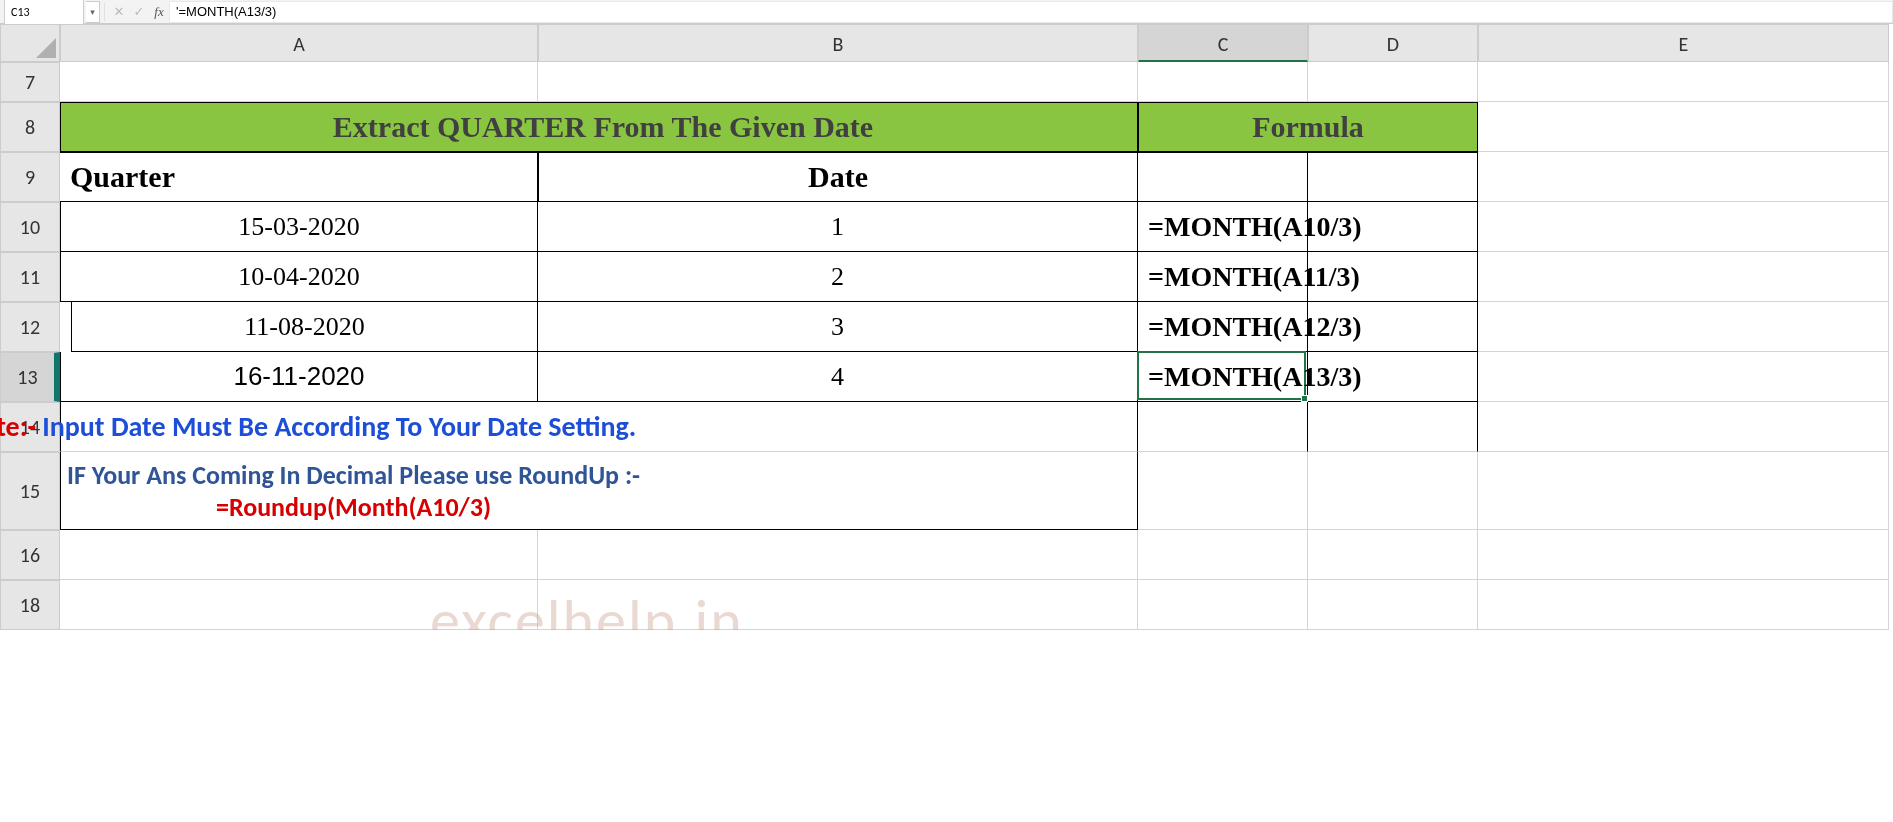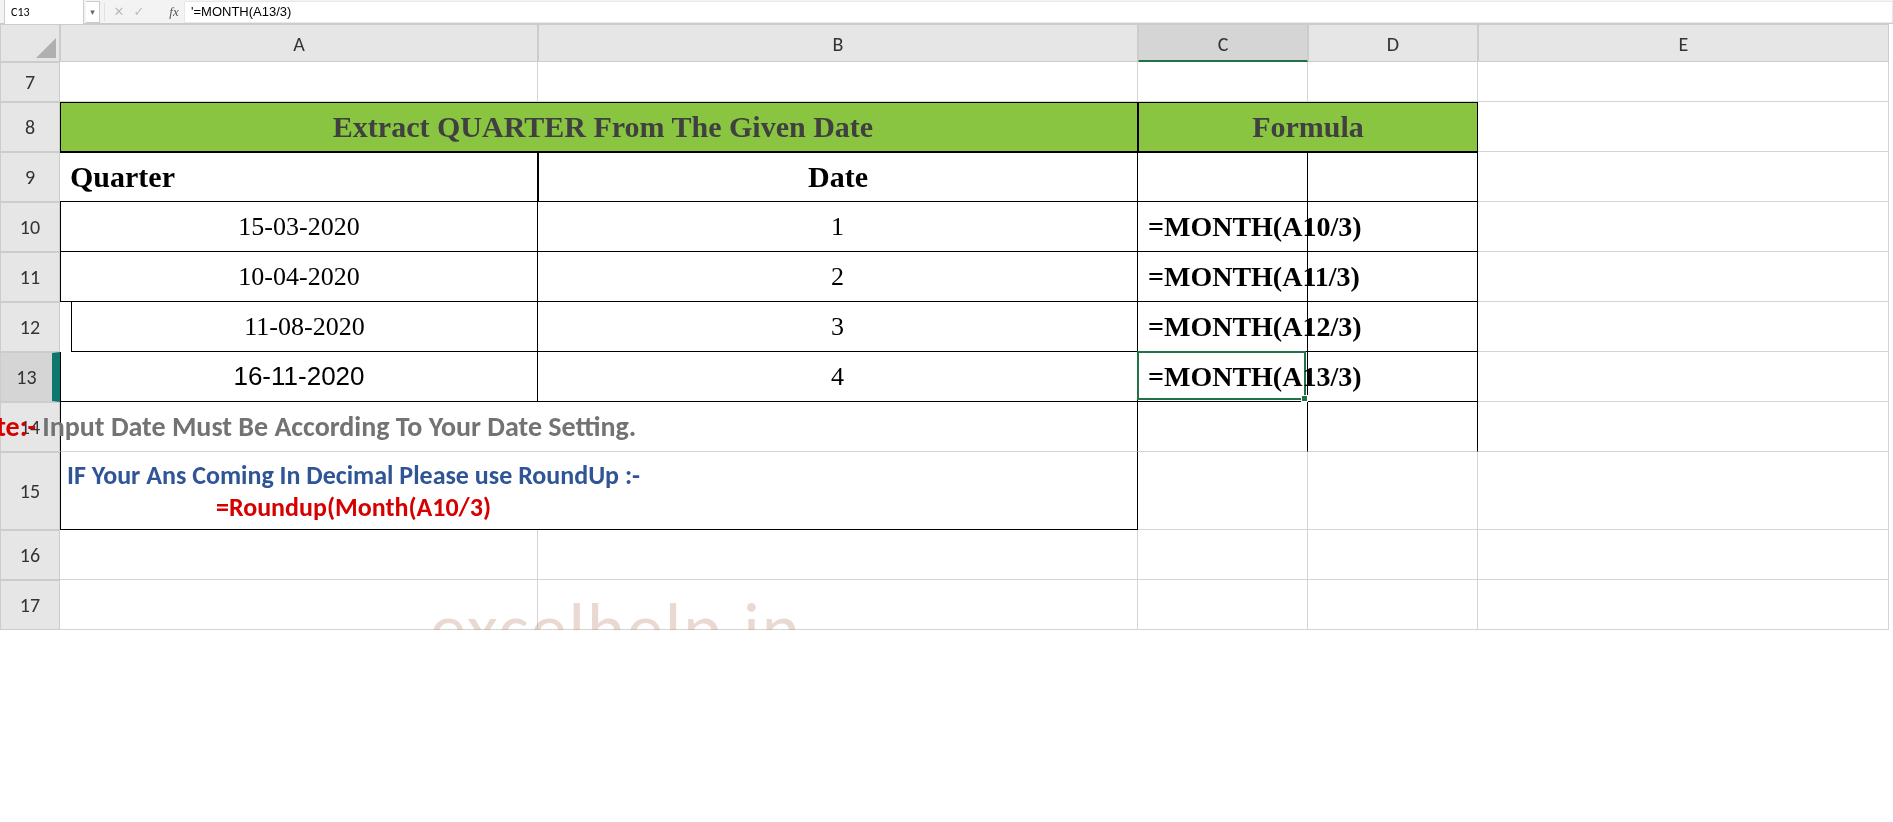--- a/index.html
+++ b/index.html
@@ -37,21 +37,21 @@
       display:flex;align-items:center;justify-content:center;
       color:#666;font-size:9px;
     }
     .fb-sep {
       width: 1px; height: 18px; background:#e0e0e0; margin: 0 4px;
     }
     .fb-icon {
       width: 20px; display:flex;align-items:center;justify-content:center;
       color:#bbb; font-size:13px;
     }
-    .fb-icon.fx { color:#555; font-style:italic; font-family:"Times New Roman",serif;margin-left:15px;}
+    .fb-icon.fx { color:#555; font-style:italic; font-family:"Times New Roman",serif;}
     .formula-input {
       flex: 1; height: 22px; border: none; background: #fff;
       padding: 0 6px; font-size: 13px; outline:none;
       border:1px solid #e8e8e8;
     }
     .sheet {
       position: relative;
       display: grid;
       grid-template-columns: 60px 478px 600px 170px 170px 411px;
     }
@@ -76,21 +76,21 @@
     }
     .col-head.active { background:#d5d5d5; border-bottom:2px solid #217346;}
     .row-head {
       background: #e6e6e6;
       border: 1px solid #ccc;
       text-align: center;
       font-size: 20px;
       color: #333;
       display:flex;align-items:center;justify-content:center;
     }
-    .row-head.active { background:#d5d5d5; border-right:8px solid #0f766e;}
+    .row-head.active { background:#d5d5d5; border-right:6px solid #0f766e;}
     .cell {
       border-right: 1px solid #d4d4d4;
       border-bottom: 1px solid #d4d4d4;
       padding: 2px 6px;
       font-size: 26px;
       display:flex;align-items:center;
       white-space: nowrap;
       overflow: visible;
       position: relative;
     }
@@ -117,21 +117,21 @@
       font-family: Calibri, Arial, sans-serif;
       font-weight: bold;
       font-size: 28px;
     }
     .note-red { color: #d60000; }
     .note-line2 { color:#2f5597; font-weight:bold; font-size:26px;}
     .note-line3 { color:#d60000; font-weight:bold; font-size:26px;}
     .watermark {
       position: absolute;
       left: 430px; top: 560px;
-      font-size: 72px;
+      font-size: 60px;
       color: rgba(196,147,130,0.35);
       font-family: Calibri, Arial, sans-serif;
       letter-spacing: 2px;
       pointer-events: none;
     }
     .active-cell-outline {
       position: absolute;
       border: 2px solid #217346;
       pointer-events: none;
       z-index: 10;
@@ -224,21 +224,21 @@
     <div class="active-cell-outline" style="left:-1px;top:-1px;width:169px;height:49px;">
       <div class="active-cell-handle"></div>
     </div>
   </div>
   <div class="cell h50 tbl-border-r tbl-border-b"></div>
   <div class="cell h50"></div>
 
   <div class="row-head h50">14</div>
   <div class="cell h50 tbl-border-l center" style="border-right:none; overflow:visible;">
     <div class="note-line1" style="white-space:nowrap;position:relative;z-index:2;">
-      <span class="note-red">Note:- </span><span style="color:#737373;">Input Date Must Be According To Your Date Setting.</span>
+      <span class="note-red">Note:- </span><span style="color:#1d4ed8;">Input Date Must Be According To Your Date Setting.</span>
     </div>
   </div>
   <div class="cell h50 tbl-border-r" style="border-left:none;"></div>
   <div class="cell h50 tbl-border-r"></div>
   <div class="cell h50 tbl-border-r"></div>
   <div class="cell h50"></div>
 
   <div class="row-head hbig">15</div>
   <div class="cell hbig tbl-border-l tbl-border-b flexcol" style="border-right:none;overflow:visible;">
     <div style="white-space:nowrap;position:relative;z-index:2;text-align:center;">
@@ -251,21 +251,21 @@
   <div class="cell hbig"></div>
   <div class="cell hbig"></div>
 
   <div class="row-head h50">16</div>
   <div class="cell h50"></div>
   <div class="cell h50"></div>
   <div class="cell h50"></div>
   <div class="cell h50"></div>
   <div class="cell h50"></div>
 
-  <div class="row-head h50">17</div>
+  <div class="row-head h50">18</div>
   <div class="cell h50"></div>
   <div class="cell h50"></div>
   <div class="cell h50"></div>
   <div class="cell h50"></div>
   <div class="cell h50"></div>
 
   <div class="watermark">excelhelp.in</div>
 </div>
 
 </body></html>

